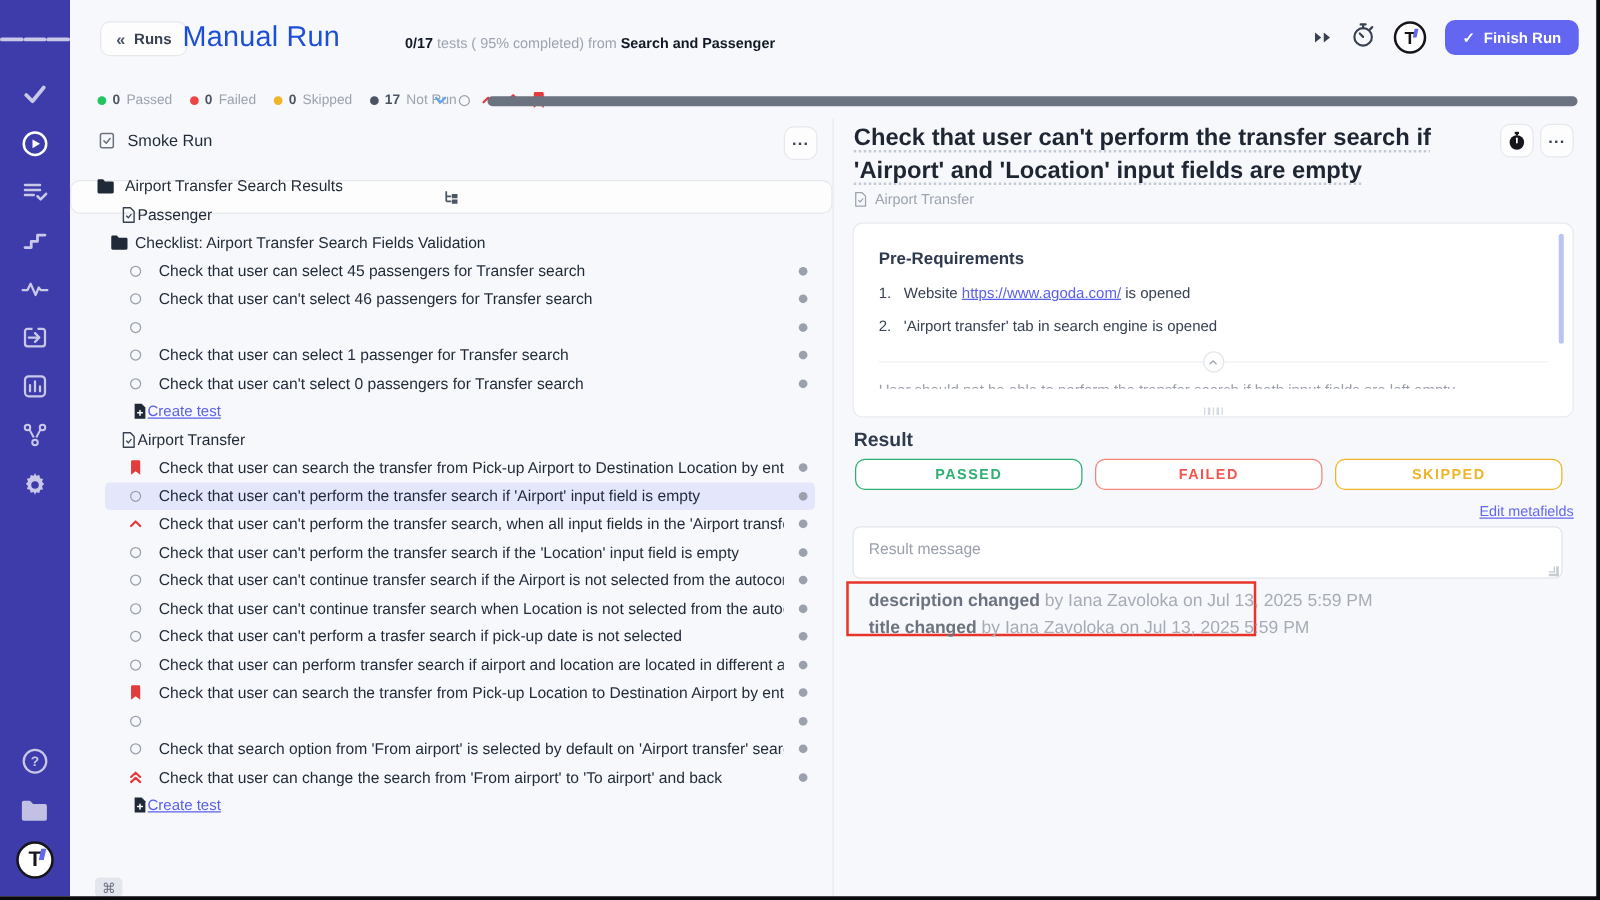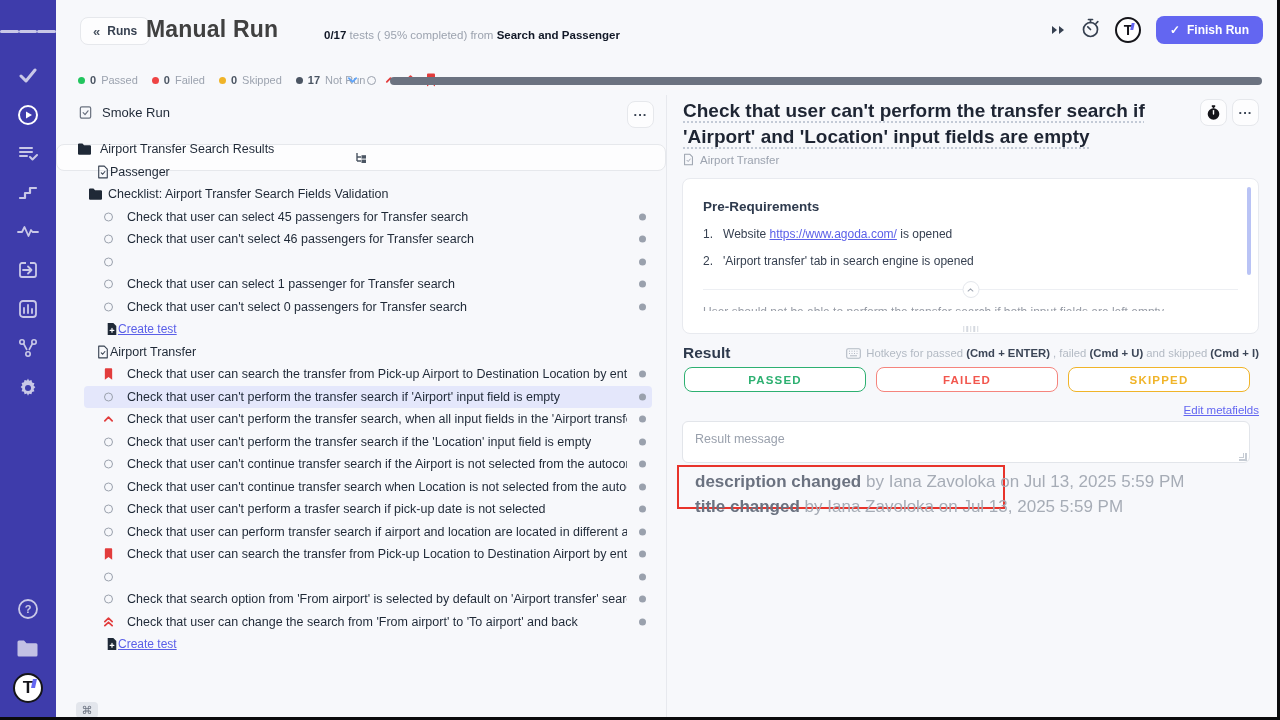--- a/index.html
+++ b/index.html
@@ -17,21 +17,21 @@
   .sb-icon svg { display:block; }
   .hamburger span { display:block; width:22px; height:3px; background:#fff; border-radius:2px; margin:2px 0; }
   .sb-avatar { position:absolute; left:13px; top:673px; width:30px; height:30px; border-radius:50%; background:#fff; border:2px solid #15151a; display:flex; align-items:center; justify-content:center; font-weight:bold; font-size:17px; color:#15151a; cursor:pointer; }
   .sb-avatar i { font-style:normal; position:relative; }
   .sb-avatar i::after { content:""; position:absolute; right:-3px; top:1px; width:4px; height:9px; background:#6366f1; transform:skewX(-12deg); }
 
   
   .topbar { position:absolute; left:56px; top:0; width:1221px; height:62px; }
   .back-btn { position:absolute; left:24px; top:17px; height:28px; padding:0 12px; background:#fdfdfe; border:1px solid #e6e8ec; border-radius:8px; display:flex; align-items:center; gap:7px; font-size:12px; font-weight:bold; color:#374151; cursor:pointer; }
   .back-btn .chev { font-size:13px; color:#4b5563; }
-  .run-title { position:absolute; left:90px; top:16px; font-size:23px; font-weight:bold; color:#404040; letter-spacing:.2px; }
+  .run-title { position:absolute; left:90px; top:16px; font-size:23px; font-weight:normal; color:#1d4ed8; letter-spacing:.2px; }
   .run-meta { position:absolute; left:268px; top:29px; font-size:11.5px; color:#9ca3af; }
   .run-meta b { color:#111827; }
   .top-actions { position:absolute; right:14px; top:16px; display:flex; align-items:center; gap:15px; }
   .ff-icon { display:flex; gap:1px; cursor:pointer; }
   .finish-btn { height:28px; background:#6366f1; color:#fff; border:none; border-radius:8px; padding:0 14px; font-size:12px; font-weight:bold; display:flex; align-items:center; gap:7px; cursor:pointer; font-family:inherit; }
   .tm-avatar { width:26px; height:26px; border-radius:50%; background:#fff; border:2px solid #15151a; display:flex; align-items:center; justify-content:center; font-weight:bold; font-size:14px; color:#15151a; cursor:pointer; }
   .tm-avatar i { font-style:normal; position:relative; }
   .tm-avatar i::after { content:""; position:absolute; right:-2px; top:1px; width:3px; height:7px; background:#6366f1; transform:skewX(-12deg); }
 
   
@@ -98,21 +98,21 @@
   .vbtn.passed { border-color:#2db071; color:#2db071; }
   .vbtn.failed { border-color:#f5847d; color:#f2564d; }
   .vbtn.skipped { border-color:#f0b429; color:#f0b429; }
   .edit-meta { position:absolute; right:18px; top:309px; font-size:11.5px; color:#6366f1; text-decoration:underline; cursor:pointer; }
   .result-msg { position:absolute; left:15px; top:326px; width:568px; height:42px; border:1px solid #e2e5ea; border-radius:6px; background:#fff; resize:none; font-family:inherit; font-size:12.5px; padding:10px 12px; color:#374151; }
   .result-msg::placeholder { color:#9aa1ad; }
   .msg-grip { position:absolute; left:572px; top:358px; width:8px; height:8px; border-right:2px solid #c6ccd4; border-bottom:2px solid #c6ccd4; transform:none; pointer-events:none; }
   .msg-grip::before { content:""; position:absolute; right:1px; bottom:1px; width:4px; height:4px; border-right:1.5px solid #c6ccd4; border-bottom:1.5px solid #c6ccd4; }
 
   .history-box { position:absolute; left:10px; top:370px; width:328px; height:44px; border:2.5px solid #e8332b; }
-  .hist-row { display:flex; align-items:center; gap:6px; margin:5px 0 0 10px; font-size:17px; color:#a6acb6; white-space:nowrap; }
+  .hist-row { display:flex; align-items:center; gap:6px; margin:5px 0 0 10px; font-size:14px; color:#a6acb6; white-space:nowrap; }
   .hist-row b { color:#6b7280; }
 
   
   .doc-svg, .flag-svg { display:block; }
 </style>
 </head>
 <body>
 
 <nav class="sidebar">
   <div class="sb-icon hamburger" style="top:16px">
@@ -537,27 +537,20 @@
     <div class="card-grip">
         <i></i>
         <i></i>
         <i></i>
         <i></i>
         <i></i>
       </div>
   </div>
 
   <h3 class="result-head">Result</h3>
-  <div class="hotkeys">
-    <svg width="15" height="11" viewBox="0 0 15 11">
-        <rect x=".7" y=".7" width="13.6" height="9.6" rx="1.5" stroke="#b3bac4" stroke-width="1.1" fill="none"></rect>
-        <path d="M3 3.2 h1 M5.5 3.2 h1 M8 3.2 h1 M10.5 3.2 h1 M3 5.5 h1 M5.5 5.5 h1 M8 5.5 h1 M10.5 5.5 h1 M4 7.8 h7" stroke="#b3bac4" stroke-width="1"></path>
-      </svg>
-    <span><span>Hotkeys for passed </span><b>(Cmd + ENTER)</b><span> , failed </span><b>(Cmd + U)</b><span> and skipped </span><b>(Cmd + I)</b></span>
-  </div>
 
   <div class="verdicts">
     <button class="vbtn passed">PASSED</button>
     <button class="vbtn failed">FAILED</button>
     <button class="vbtn skipped">SKIPPED</button>
   </div>
 
   <a class="edit-meta">Edit metafields</a>
 
   <textarea class="result-msg" placeholder="Result message" style=""></textarea>

